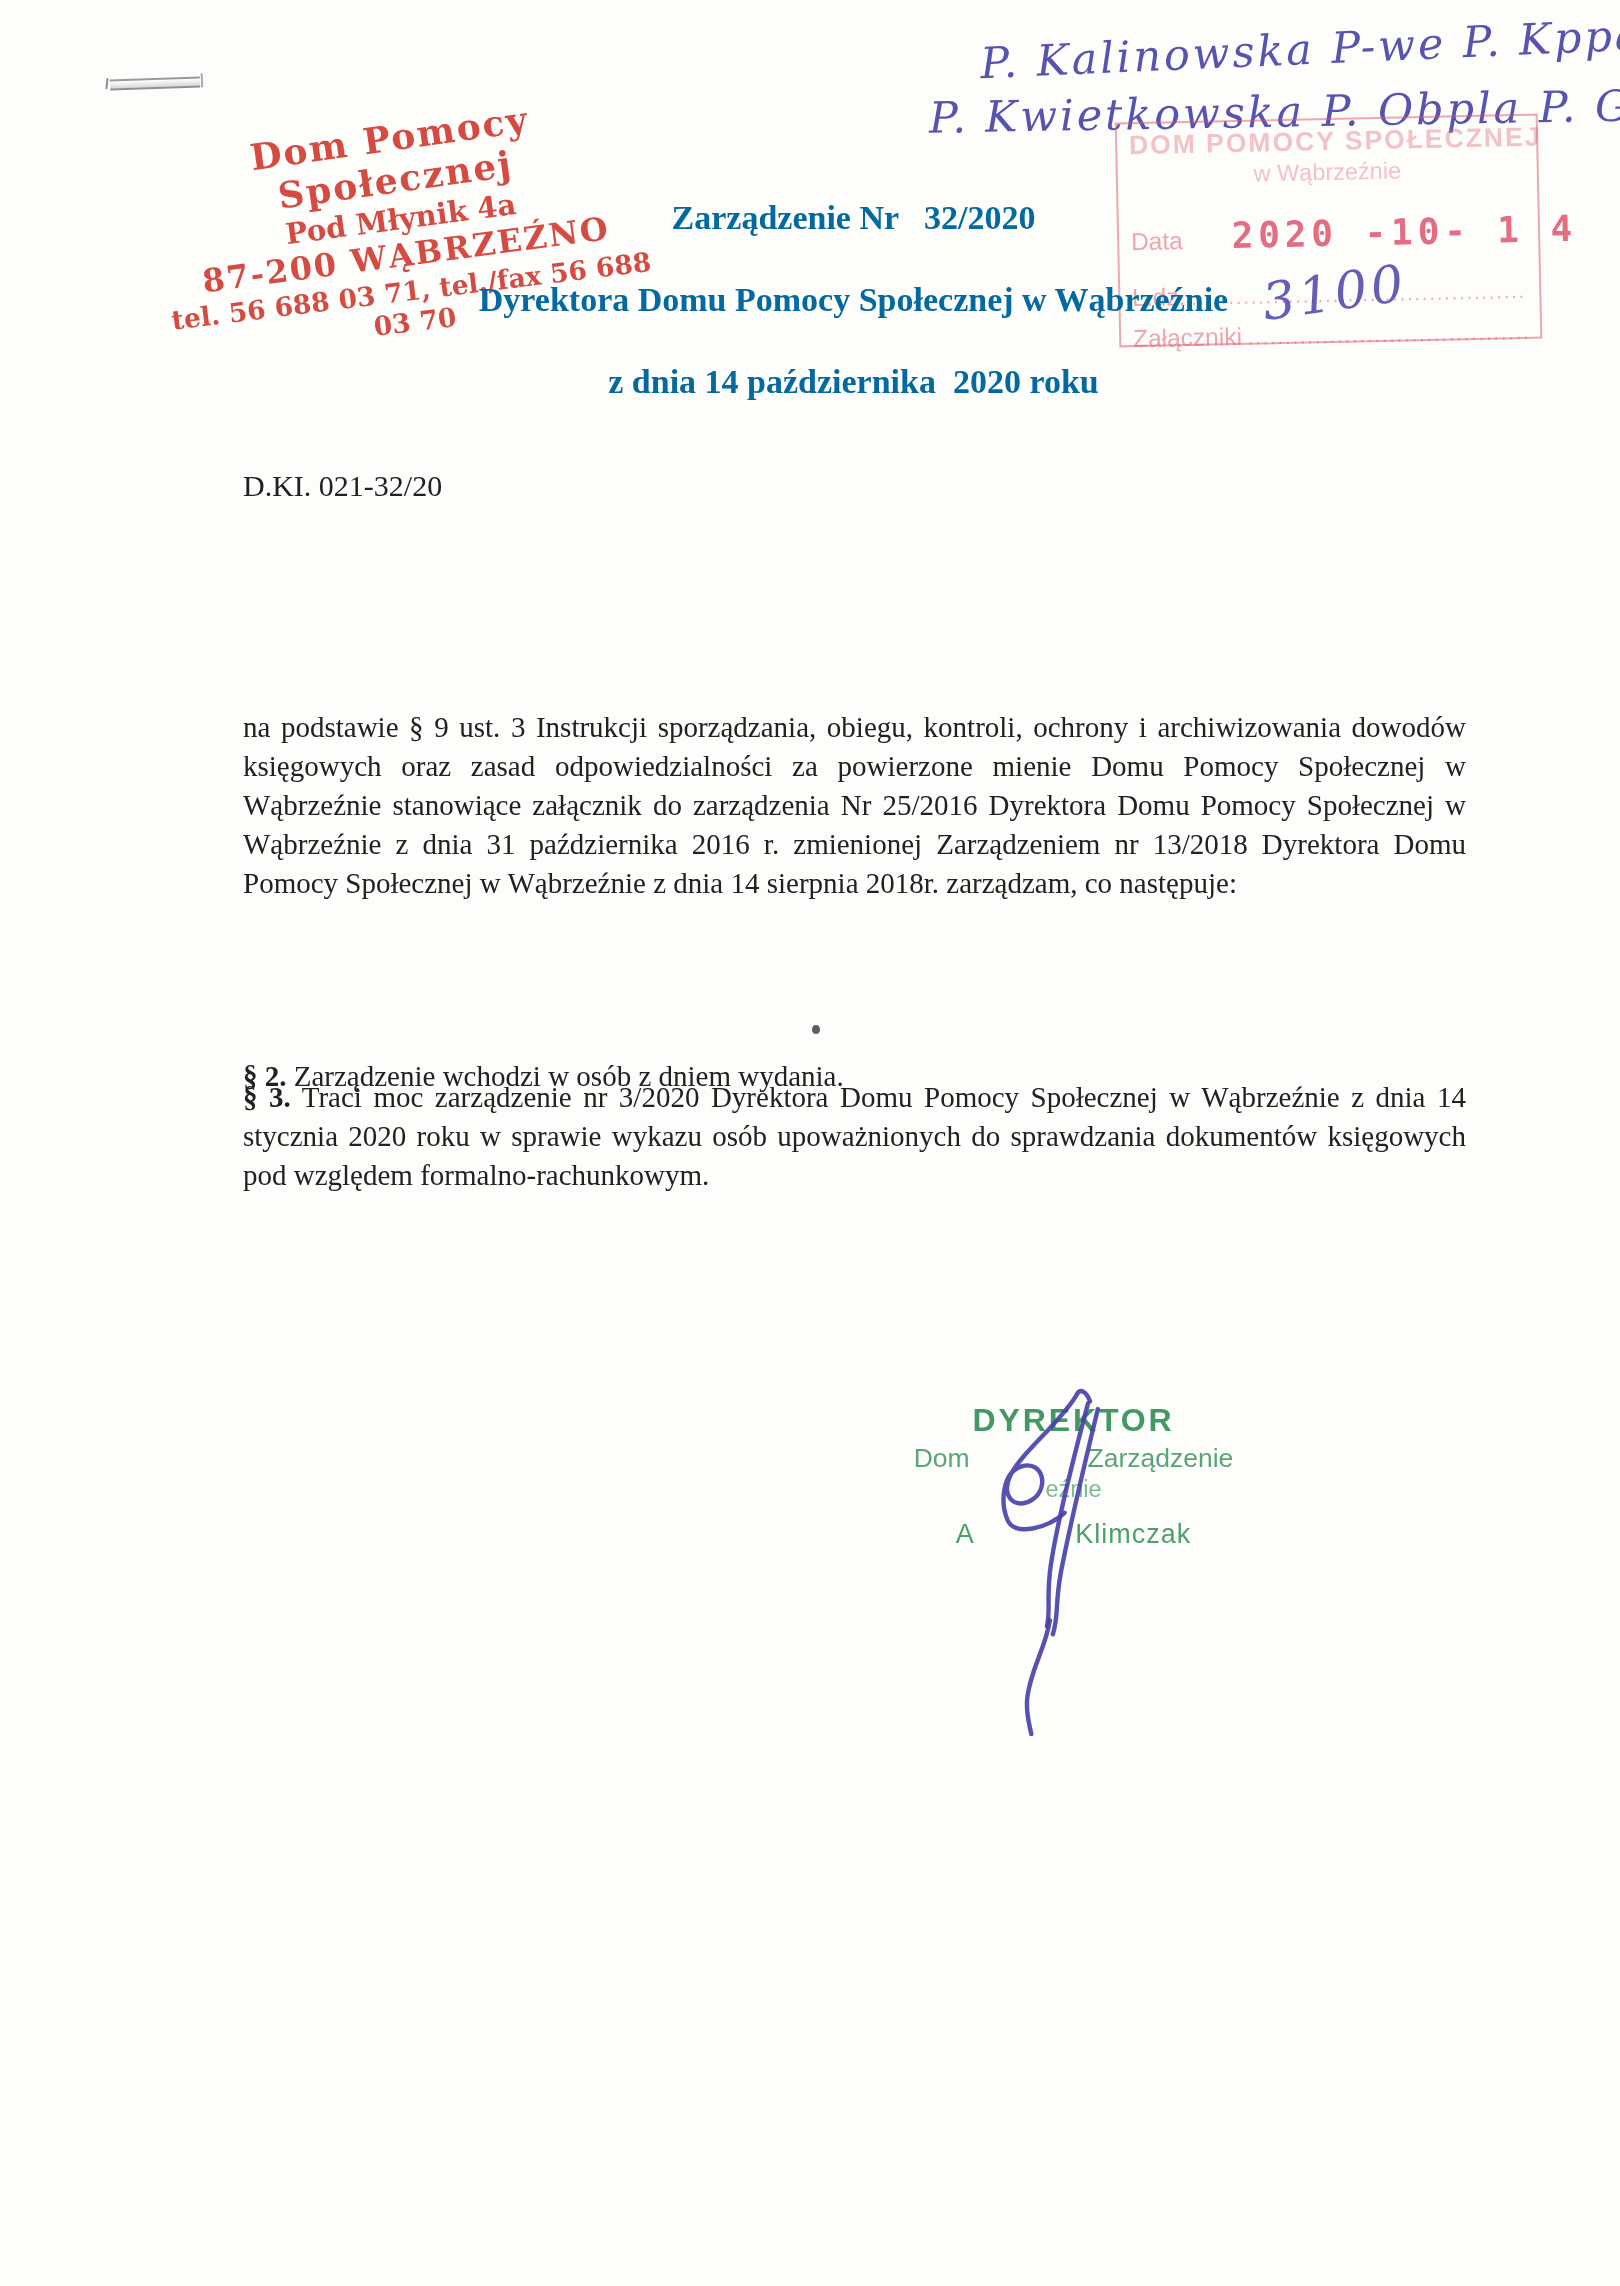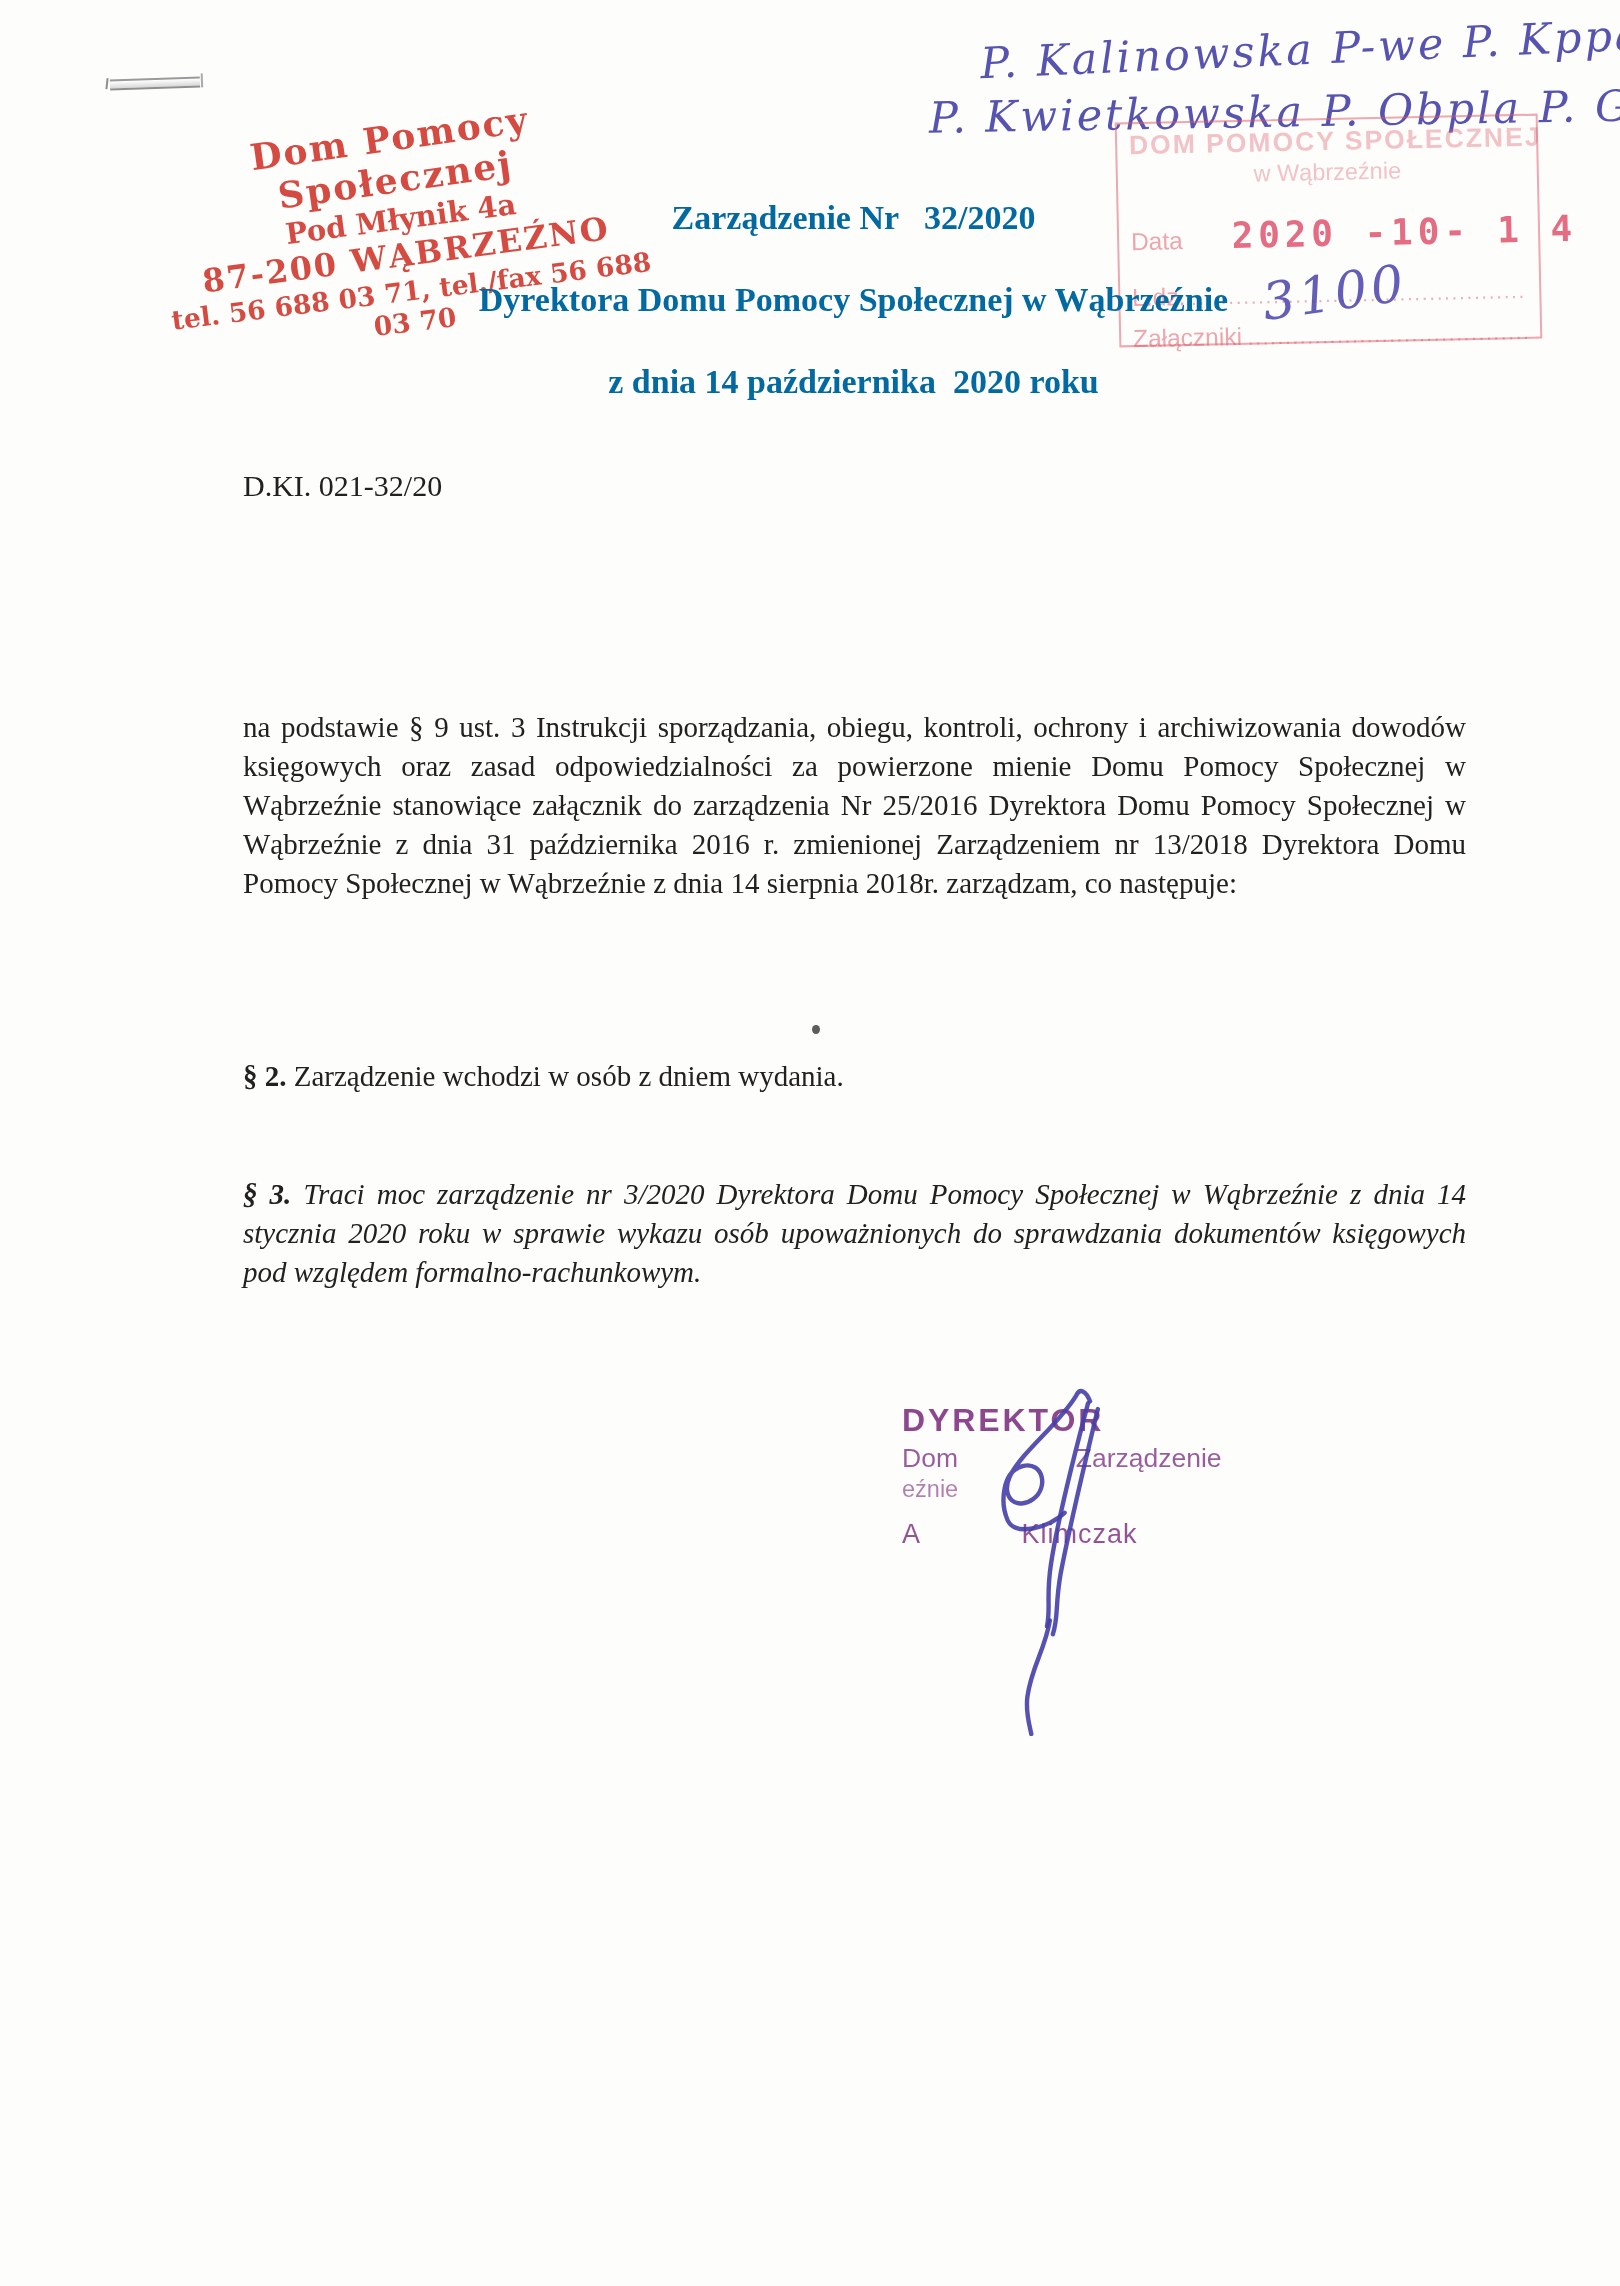--- a/index.html
+++ b/index.html
@@ -94,29 +94,29 @@
     font-weight:bold;font-size:30px;line-height:41px;text-align:justify;
   }
   .preamble{
     position:absolute;left:243px;top:708px;width:1223px;
     font-size:29px;line-height:39px;text-align:justify;
   }
   .section{position:absolute;left:243px;width:1223px;margin:0;
     font-size:29px;line-height:39px;text-align:justify;}
   .s1{top:939px;}
   .s2{top:1057px;}
-  .s3{top:1175px;font-style:italic;}
+  .s3{top:1078px;}
   .section b{font-weight:bold;}
   .ink-dot{position:absolute;left:812px;top:1025px;width:7.8px;height:8.8px;border-radius:50%;background:#5d5d5d;}
 
   
   .sig-stamp{
     position:absolute;left:902px;top:1402px;width:343px;
     font-family:"Liberation Sans", sans-serif;
-    color:#701a75;text-align:left;
+    color:#15803d;text-align:center;
   }
   .ss-l1{font-size:32px;font-weight:bold;letter-spacing:2.9px;opacity:.8;}
   .ss-l2{font-size:26.5px;margin-top:3.9px;white-space:pre;opacity:.7;}
   .ss-l3{font-size:23.5px;margin-top:2px;opacity:.55;}
   .ss-l4{font-size:27px;margin-top:15.7px;white-space:pre;opacity:.75;letter-spacing:1px;}
 
   .signature{position:absolute;left:941px;top:1364px;}
   .signature path{fill:none;stroke:#453ea8;stroke-width:4.5;stroke-linecap:round;opacity:.9;}
 </style>
 </head>

